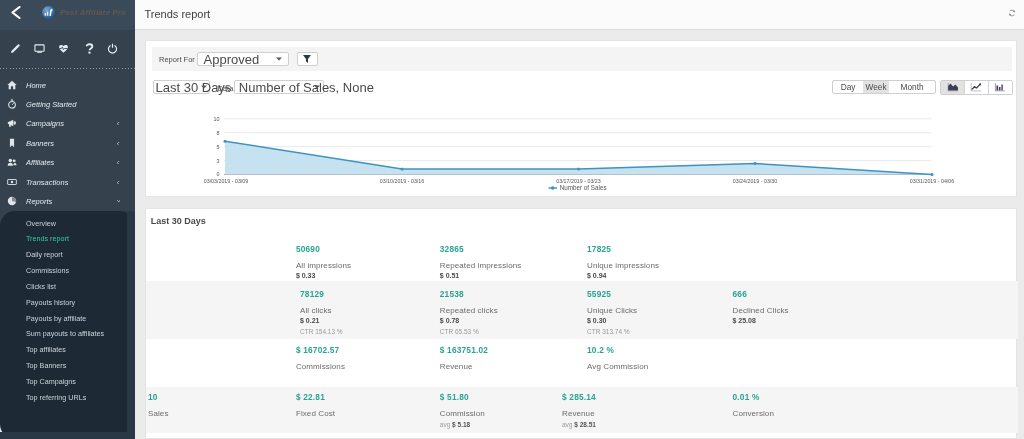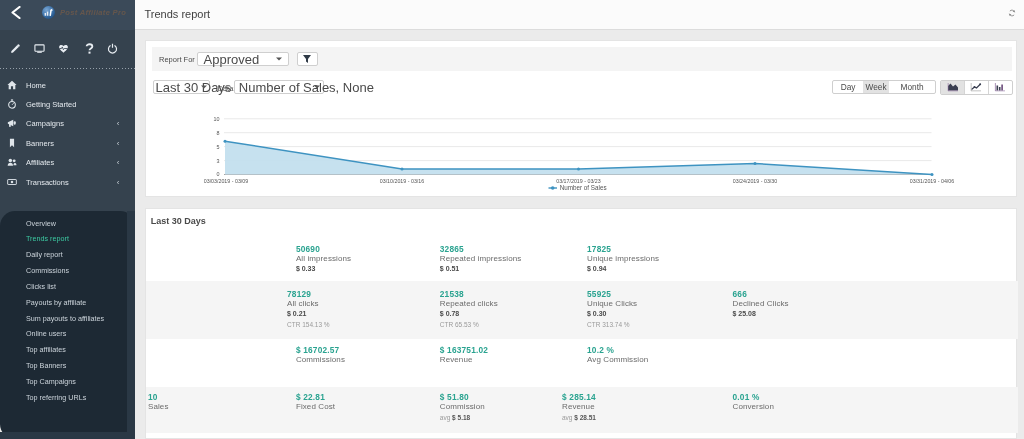--- a/index.html
+++ b/index.html
@@ -7,21 +7,21 @@
 body { position:relative; background:#ebebeb; }
 
 
 #sidebar { position:absolute; left:0; top:0; width:134.5px; height:384px; background:#35424e; }
 #sb-head { position:absolute; left:0; top:0; width:100%; height:30px; background:#3b4a59; }
 #back { position:absolute; left:10px; top:5.5px; width:12px; height:13px; }
 #logo { position:absolute; left:42px; top:5.5px; width:13px; height:13px; }
 #brand { position:absolute; left:60px; top:7.8px; font-size:7.6px; font-weight:bold; font-style:italic; color:rgba(148,100,62,0.48); letter-spacing:0.3px; white-space:nowrap; }
 #iconrow { position:absolute; left:0; top:30px; width:100%; height:38.5px; background:#35424e; }
 .hicon { position:absolute; top:13px; width:11px; height:11px; }
-#menu { position:absolute; left:0; top:75px; width:100%; }
+#menu { position:absolute; left:0; top:75px; width:100%;font-style:italic; }
 .mitem { position:relative; height:19.4px; color:#e4e9ee; font-size:7.5px; }
 .mitem .txt { position:absolute; left:26px; top:50%; transform:translateY(-50%); }
 .mitem .mic { position:absolute; left:7px; top:50%; transform:translateY(-50%); width:10px; height:10px; }
 .mitem .chev { position:absolute; right:15px; top:50%; transform:translateY(-50%); font-size:8px; color:#c7cfd6; }
 #submenu { position:absolute; left:0; top:211px; width:134.5px; height:228px; background:#1d2934;border-radius:15px; }
 .sitem { height:15.85px; line-height:15.85px; padding-left:26px; color:#ccd4db; font-size:7.2px; white-space:nowrap; }
 .sitem.act { color:#3cc9a2; }
 #sb-scroll { position:absolute; left:127px; top:211px; width:7.5px; height:228px; background:#2a3845; }
 #sb-hscroll { position:absolute; left:0; top:431.5px; width:134.5px; height:7.5px; background:#2a3845; }
 
@@ -46,21 +46,21 @@
 #grp-ct div + div { border-left:1px solid #d5d5d5; }
 #grp-ct svg { position:absolute; left:50%; top:50%; transform:translate(-50%,-50%); }
 
 
 #card2 { position:absolute; left:145px; top:208px; width:872px; height:231px; background:#fff; border:1px solid #e4e4e4; }
 #card2 .hdr { position:absolute; left:4.7px; top:6.5px; font-size:9px; font-weight:bold; color:#4a4a4a; }
 .trow { position:absolute; left:0; width:872px; }
 .gray { background:#f5f5f5; }
 .cell { position:absolute; }
 .num { font-size:8.3px; font-weight:bold; color:#2aa390; white-space:nowrap; letter-spacing:0.2px; }
-.cap { font-size:8px; color:#6b6b6b; white-space:nowrap; margin-top:0; letter-spacing:0.1px; }
+.cap { font-size:8px; color:#6b6b6b; white-space:nowrap; margin-top:7px; letter-spacing:0.1px; }
 .sub { font-size:7px; font-weight:bold; color:#4a4a4a; white-space:nowrap; margin-top:2.9px; }
 .ctr { font-size:6.5px; color:#9a9a9a; white-space:nowrap; margin-top:4px; }
 .avg { font-size:6.5px; color:#9a9a9a; white-space:nowrap; margin-top:3.5px; }
 .avg b { color:#555; }
 </style>
 </head>
 <body>
 
 <div id="sidebar">
   <div id="sb-head">
@@ -149,31 +149,39 @@
         <span class="chev">‹</span>
       </div>
     <div class="mitem">
         <svg class="mic" viewBox="0 0 12 12">
           <rect x="0.8" y="3" width="10.4" height="6" rx="0.6" fill="none" stroke="#dfe5ea" stroke-width="1.1"></rect>
           <circle cx="6" cy="6" r="1.5" fill="#dfe5ea"></circle>
         </svg>
         <span class="txt">Transactions</span>
         <span class="chev">‹</span>
       </div>
+    <div class="mitem">
+        <svg class="mic" viewBox="0 0 12 12">
+          <circle cx="6" cy="6" r="5" fill="#dfe5ea"></circle>
+          <path d="M6 6 L6 1 A5 5 0 0 1 10.8 7.2 Z" fill="#35424e" opacity="0.55"></path>
+        </svg>
+        <span class="txt">Reports</span>
+        <span class="chev" style="transform:translateY(-50%) rotate(-90deg)">‹</span>
+      </div>
   </div>
   <div id="submenu">
     <div style="height:4.5px"></div>
     <div class="sitem">Overview</div>
     <div class="sitem act">Trends report</div>
     <div class="sitem">Daily report</div>
     <div class="sitem">Commissions</div>
     <div class="sitem">Clicks list</div>
+    <div class="sitem">Payouts history</div>
     <div class="sitem">Payouts by affiliate</div>
     <div class="sitem">Sum payouts to affiliates</div>
-    <div class="sitem">Online users</div>
     <div class="sitem">Top affiliates</div>
     <div class="sitem">Top Banners</div>
     <div class="sitem">Top Campaigns</div>
     <div class="sitem">Top referring URLs</div>
   </div>
   <div id="sb-scroll"></div>
   <div id="sb-hscroll"></div>
 </div>
 
 <div id="topbar">
@@ -290,21 +298,21 @@
       <div class="num">32865</div>
       <div class="cap">Repeated impressions</div>
       <div class="sub">$ 0.51</div>
     </div>
   <div class="cell" style="left:441px;top:34.6px">
       <div class="num">17825</div>
       <div class="cap">Unique impressions</div>
       <div class="sub">$ 0.94</div>
     </div>
 
-  <div class="cell" style="left:141px;top:79.5px">
+  <div class="cell" style="left:154px;top:79.5px">
       <div class="num">78129</div>
       <div class="cap">All clicks</div>
       <div class="sub">$ 0.21</div>
       <div class="ctr">CTR 154.13 %</div>
     </div>
   <div class="cell" style="left:293.8px;top:79.5px">
       <div class="num">21538</div>
       <div class="cap">Repeated clicks</div>
       <div class="sub">$ 0.78</div>
       <div class="ctr">CTR 65.53 %</div>

